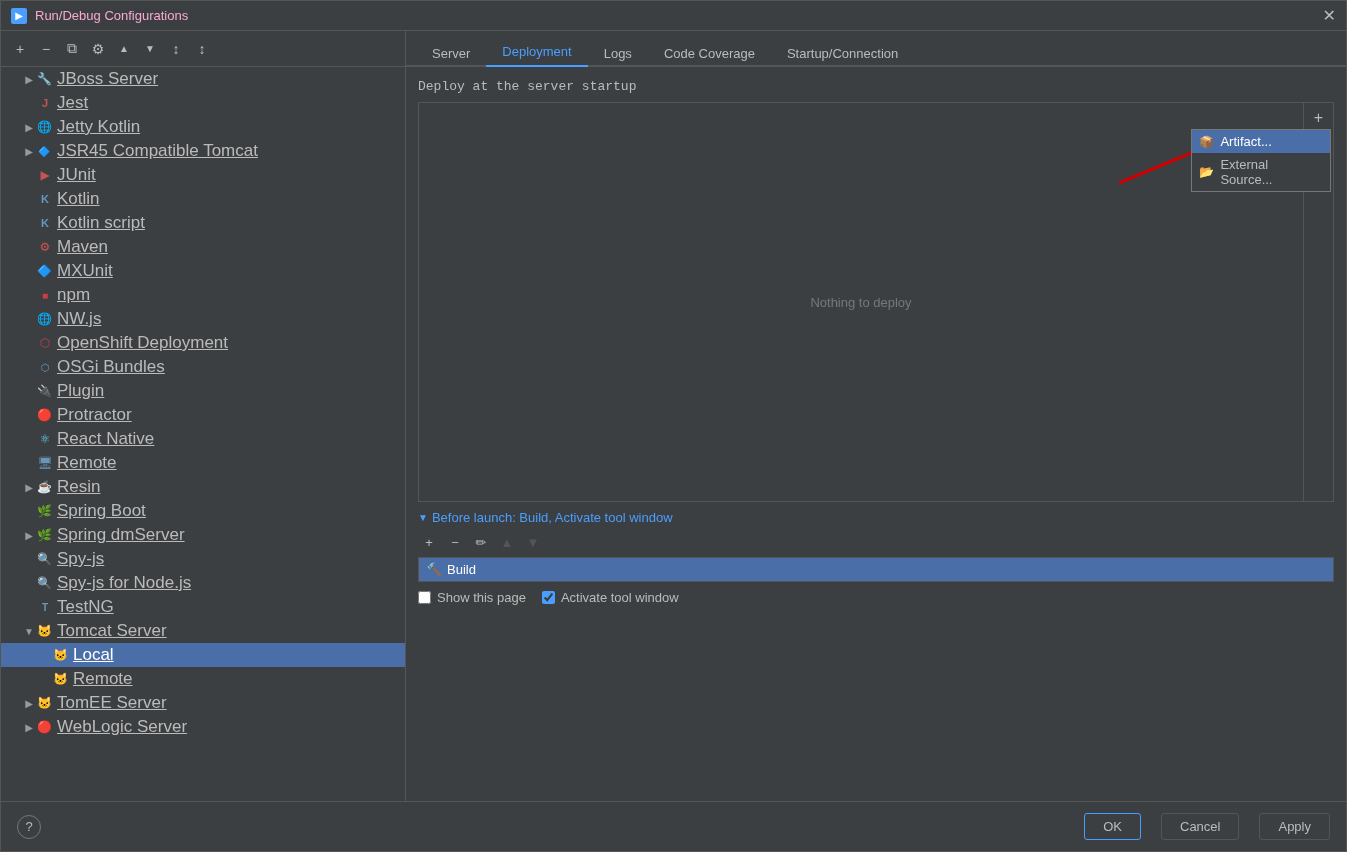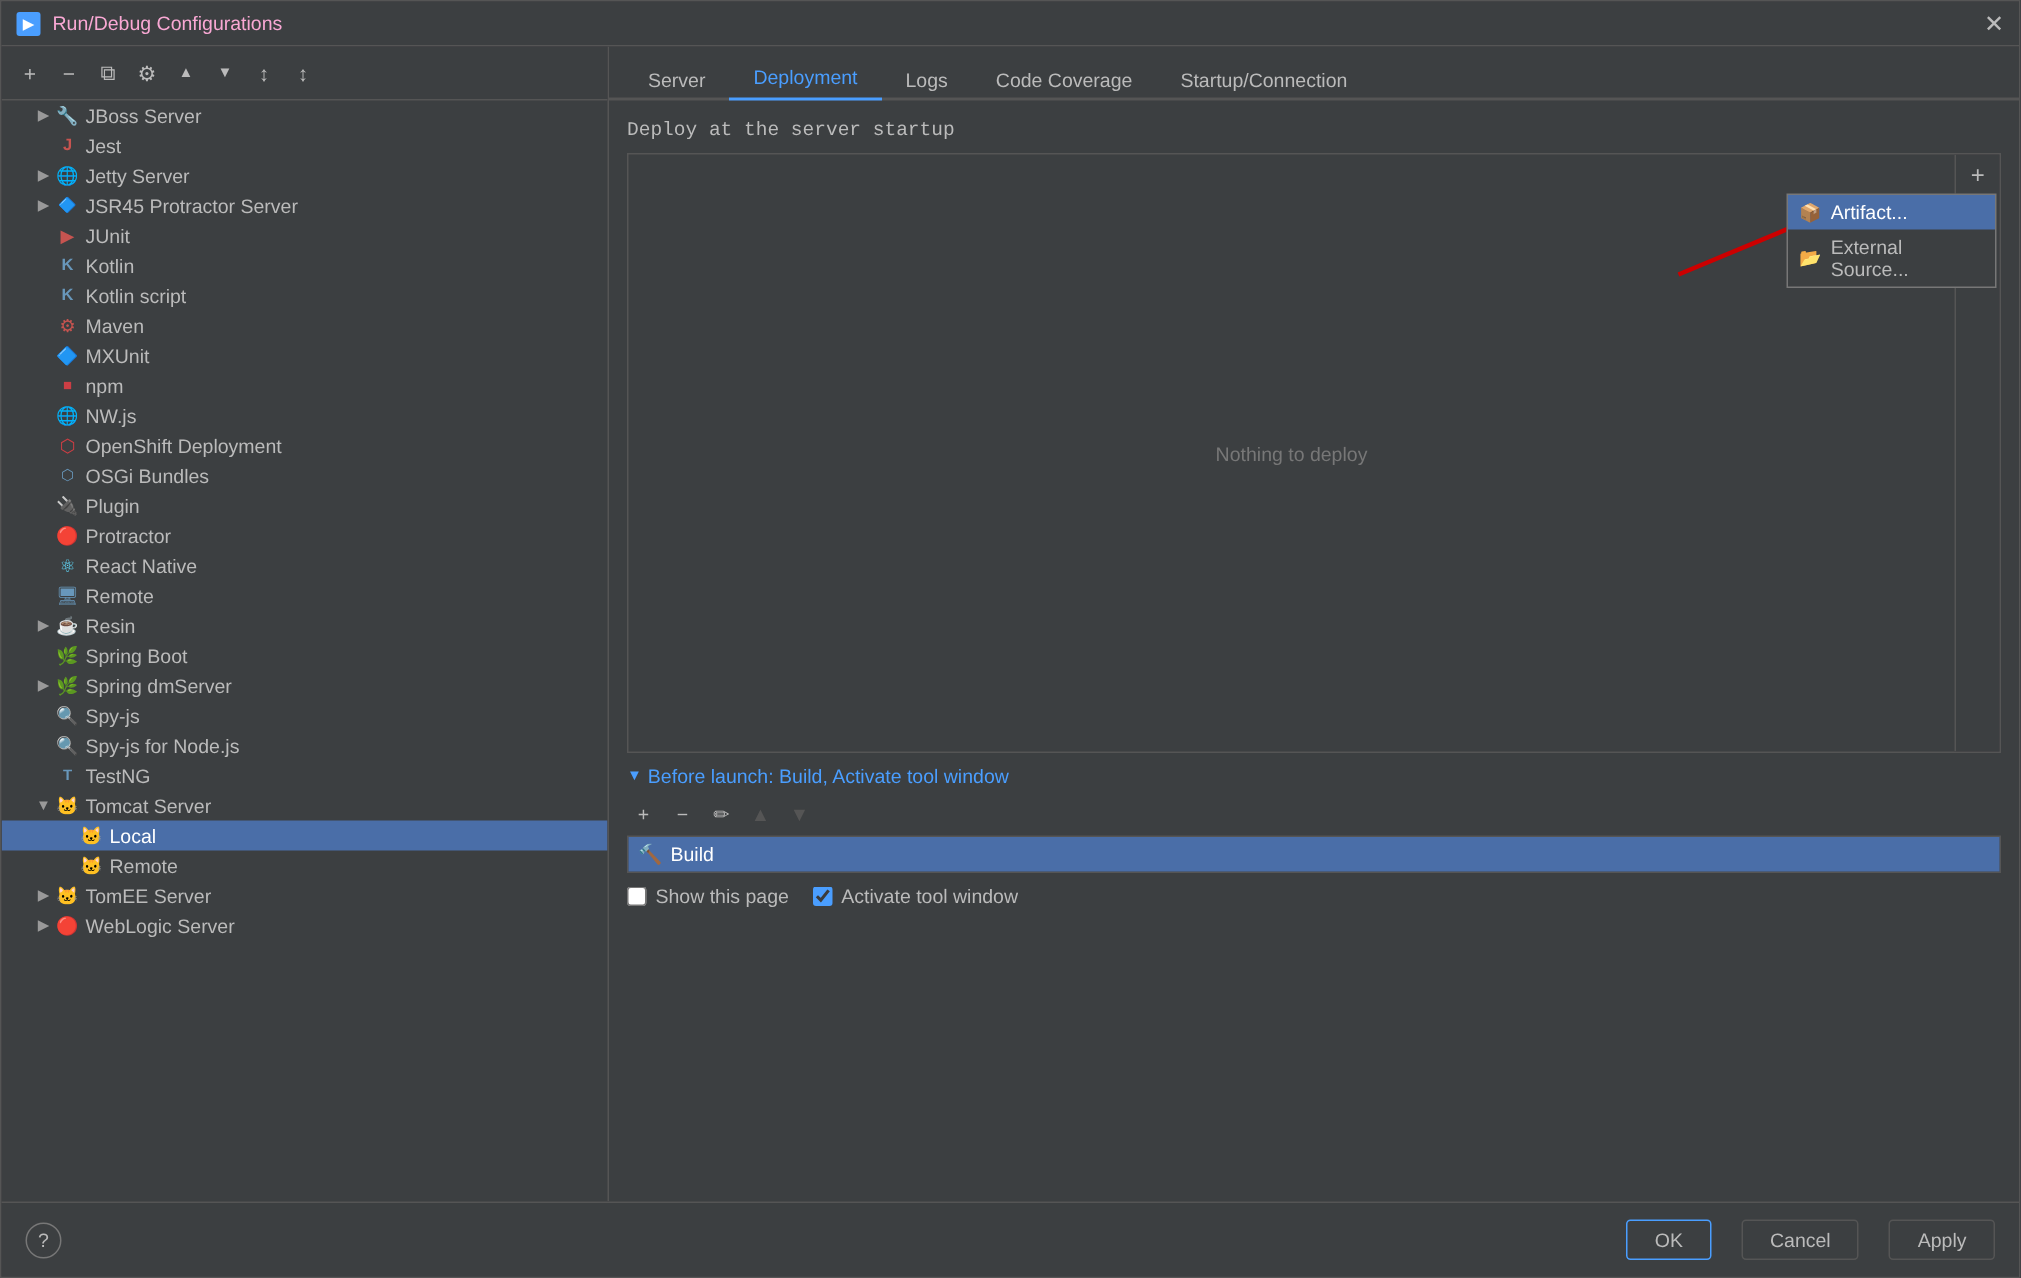--- a/index.html
+++ b/index.html
@@ -127,21 +127,22 @@
       width: 16px;
       height: 16px;
       margin-right: 4px;
       flex-shrink: 0;
       display: flex;
       align-items: center;
       justify-content: center;
       font-size: 12px;
     }
     .tree-item .item-label {
-      font-size: 13px;
+      font-size: 17px;
+      text-decoration: underline;
     }
     .indent-1 { padding-left: 20px; }
     .indent-2 { padding-left: 36px; }
 
     .right-panel {
       flex: 1;
       background: #3c3f41;
       display: flex;
       flex-direction: column;
       overflow: hidden;
@@ -403,27 +404,27 @@
 
         <div class="tree-item indent-1">
           <span class="expand-arrow"></span>
           <span class="item-icon" style="color:#c75450; font-weight:bold; font-size:11px;">J</span>
           <span class="item-label">Jest</span>
         </div>
 
         <div class="tree-item indent-1">
           <span class="expand-arrow">▶</span>
           <span class="item-icon" style="color:#6897bb;">🌐</span>
-          <span class="item-label">Jetty Server</span>
+          <span class="item-label">Jetty Kotlin</span>
         </div>
 
         <div class="tree-item indent-1">
           <span class="expand-arrow">▶</span>
           <span class="item-icon" style="color:#6897bb; font-size:10px;">🔷</span>
-          <span class="item-label">JSR45 Protractor Server</span>
+          <span class="item-label">JSR45 Compatible Tomcat</span>
         </div>
 
         <div class="tree-item indent-1">
           <span class="expand-arrow"></span>
           <span class="item-icon" style="color:#c75450;">▶</span>
           <span class="item-label">JUnit</span>
         </div>
 
         <div class="tree-item indent-1">
           <span class="expand-arrow"></span>

